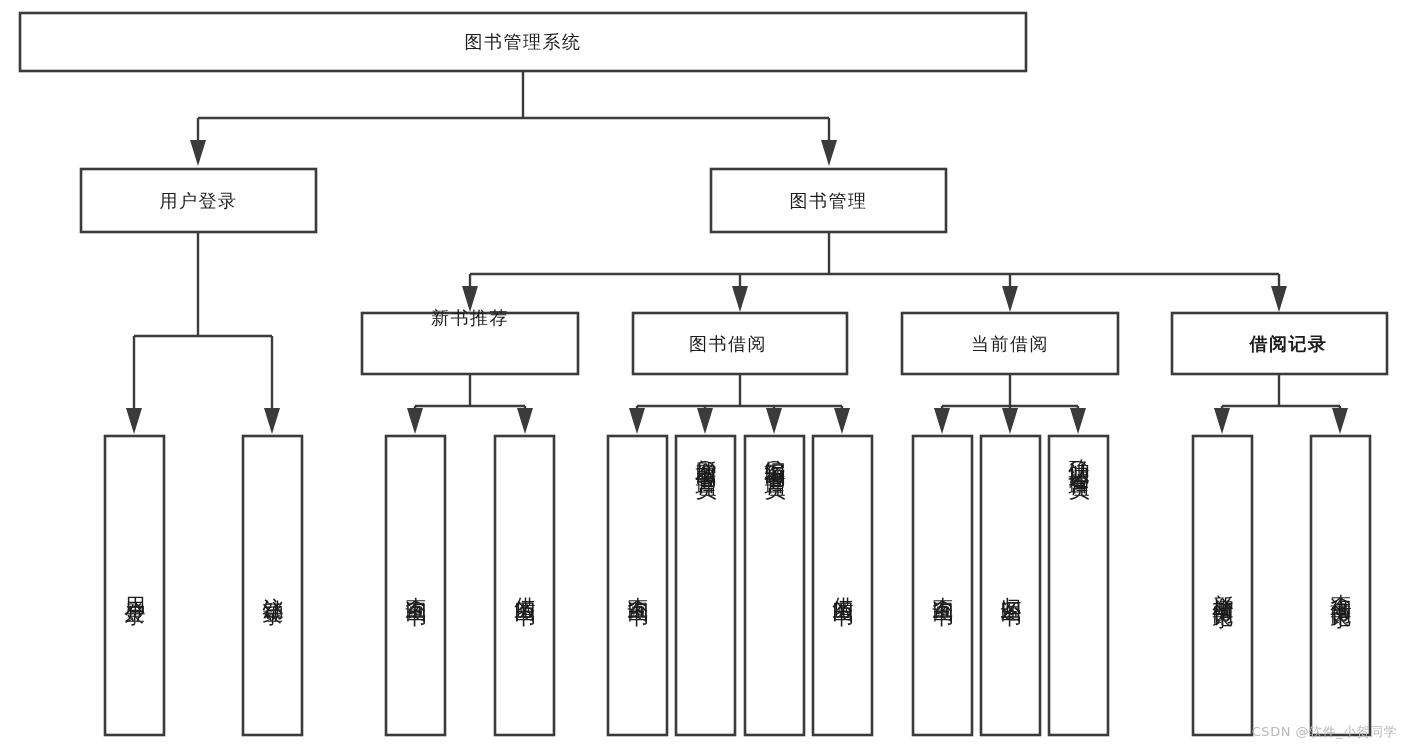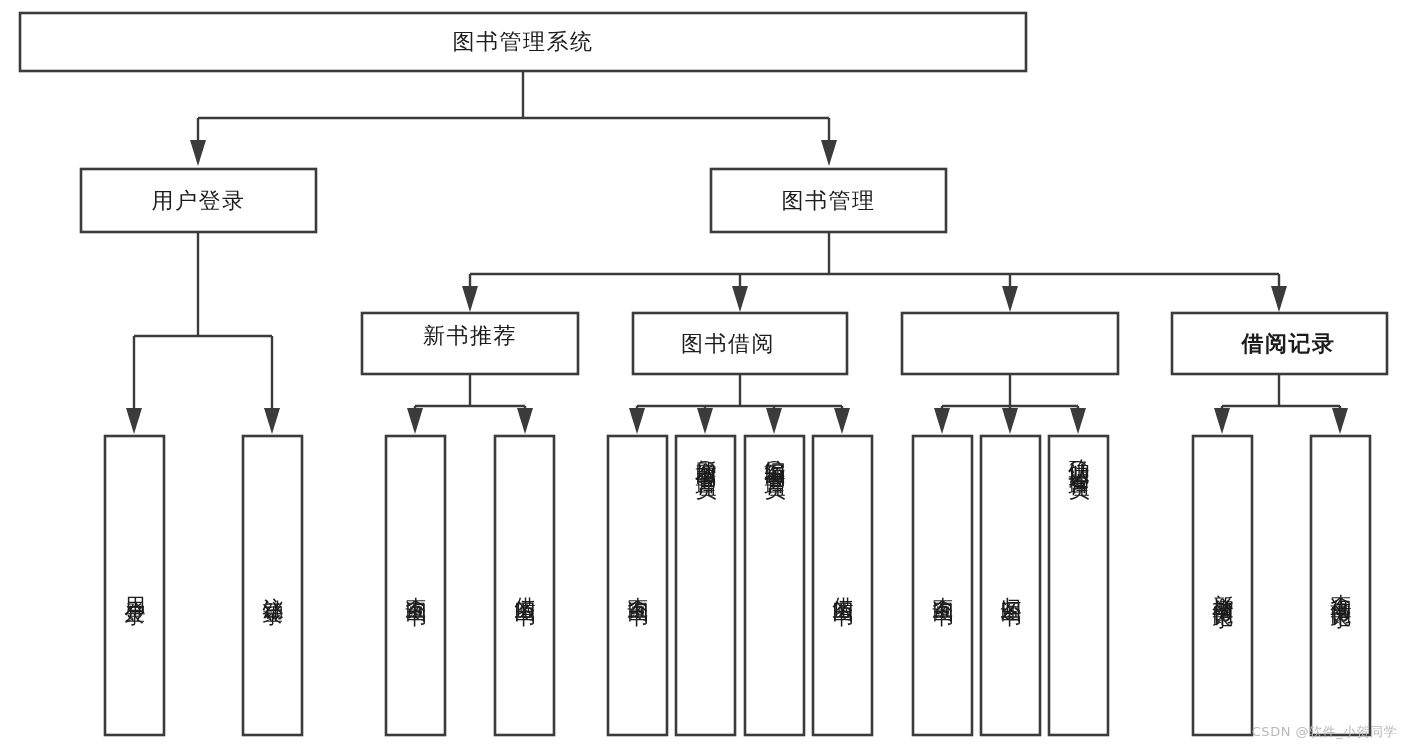--- a/index.html
+++ b/index.html
@@ -60,21 +60,21 @@
   }
   .hlabel-wrap {
     position: absolute;
     display: flex;
     align-items: center;
     justify-content: center;
     pointer-events: none;
   }
   .hlabel-text {
     font-family: "DejaVu Sans", "Liberation Sans", sans-serif;
-    font-size: 22px;
+    font-size: 18px;
     letter-spacing: 1.5px;
     color: #1c1c1c;
     white-space: nowrap;
   }
   #watermark {
     position: absolute;
     right: 8px;
     bottom: 6px;
     font-family: "DejaVu Sans", "Liberation Sans", sans-serif;
     font-size: 13px;
@@ -199,28 +199,31 @@
   </div>
 
   <div class="hlabel-wrap" style="left:81px; top:169px; width:235px; height:63px;">
     <span class="hlabel-text">用户登录</span>
   </div>
 
   <div class="hlabel-wrap" style="left:711px; top:169px; width:235px; height:63px;align-items:center;">
     <span class="hlabel-text">图书管理</span>
   </div>
 
-  <div class="hlabel-wrap" style="left:362px; top:313px; width:216px; height:45px;">
+  <div class="hlabel-wrap" style="left:362px; top:295px; width:216px; height:45px;">
     <span class="hlabel-text">新书推荐</span>
   </div>
 
   <div class="hlabel-wrap" style="left:621px; top:313px; width:214px; height:61px;">
     <span class="hlabel-text">图书借阅</span>
   </div>
 
+  <div class="hlabel-wrap" style="left:902px; top:313px; width:216px; height:61px;">
+    <span class="hlabel-text">当前借阅</span>
+  </div>
 
   <div class="hlabel-wrap" style="left:1172px; top:313px; width:233px; height:61px;font-weight:bold;">
     <span class="hlabel-text">借阅记录</span>
   </div>
 
   <div class="vlabel-wrap" style="left:105px; top:436px; width:59px; height:299px;">
     <span class="vlabel-text">用户登录</span>
   </div>
   <div class="vlabel-wrap" style="left:243px; top:436px; width:59px; height:299px;">
     <span class="vlabel-text">注销登录</span>

